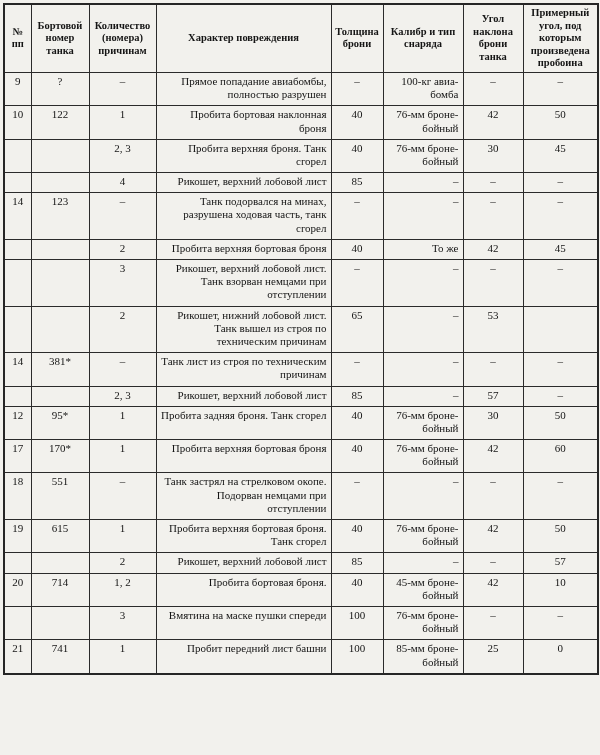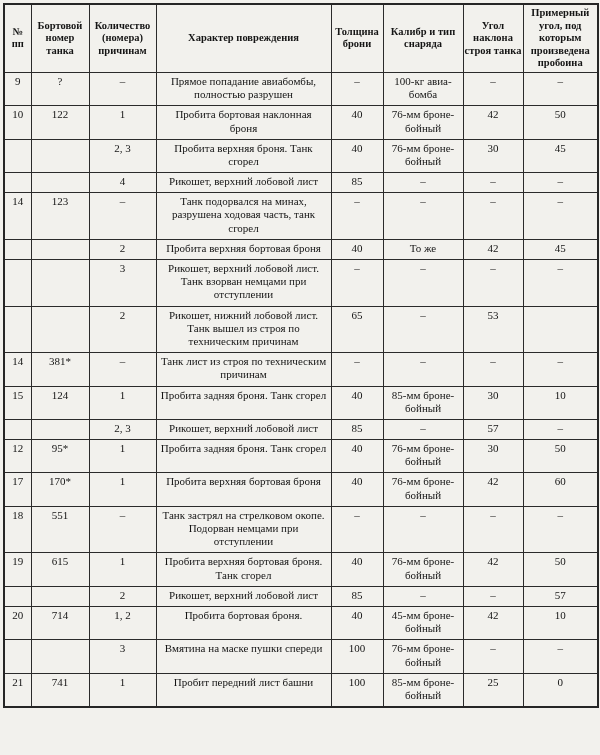--- a/index.html
+++ b/index.html
@@ -27,21 +27,21 @@
     padding: 2px 1px;
     line-height: 1.2;
   }
   td {
     font-size: 11px;
     vertical-align: top;
     padding: 2px 4px 4px 4px;
     line-height: 1.2;
   }
   td.c0, td.c1, td.c2, td.c4, td.c6, td.c7 { text-align: center; }
-  td.c3, td.c5 { text-align: center; }
+  td.c3, td.c5 { text-align: right; }
 </style>
 </head>
 <body>
 
 <div class="page">
   <table>
     <colgroup>
       <col style="width:27px">
       <col style="width:58px">
       <col style="width:67px">
@@ -52,21 +52,21 @@
       <col style="width:75px">
     </colgroup>
     <thead>
       <tr>
         <th>№ пп</th>
         <th>Бортовой номер танка</th>
         <th>Количество (номера) причинам</th>
         <th>Характер повреждения</th>
         <th>Толщина брони</th>
         <th>Калибр и тип снаряда</th>
-        <th>Угол наклона строя танка</th>
+        <th>Угол наклона брони танка</th>
         <th>Примерный угол, под которым произведена пробоина</th>
       </tr>
     </thead>
     <tbody id="table-body">
         <tr>
           <td class="c0">9</td>
           <td class="c1">?</td>
           <td class="c2">–</td>
           <td class="c3">Прямое попадание авиабомбы, полностью разрушен</td>
           <td class="c4">–</td>
@@ -146,30 +146,20 @@
         </tr>
         <tr>
           <td class="c0">14</td>
           <td class="c1">381*</td>
           <td class="c2">–</td>
           <td class="c3">Танк лист из строя по техническим причинам</td>
           <td class="c4">–</td>
           <td class="c5">–</td>
           <td class="c6">–</td>
           <td class="c7">–</td>
-        </tr>
-        <tr>
-          <td class="c0">15</td>
-          <td class="c1">124</td>
-          <td class="c2">1</td>
-          <td class="c3">Пробита задняя броня. Танк сгорел</td>
-          <td class="c4">40</td>
-          <td class="c5">85-мм броне-бойный</td>
-          <td class="c6">30</td>
-          <td class="c7">10</td>
         </tr>
         <tr>
           <td class="c0"></td>
           <td class="c1"></td>
           <td class="c2">2, 3</td>
           <td class="c3">Рикошет, верхний лобовой лист</td>
           <td class="c4">85</td>
           <td class="c5">–</td>
           <td class="c6">57</td>
           <td class="c7">–</td>

